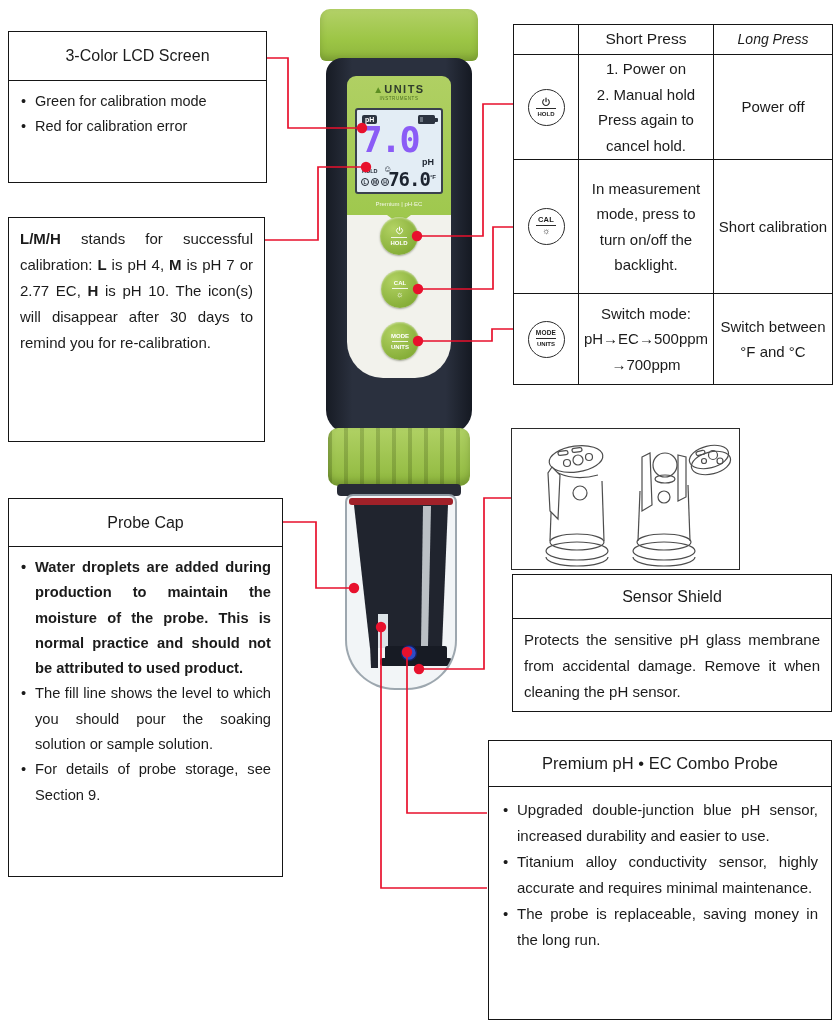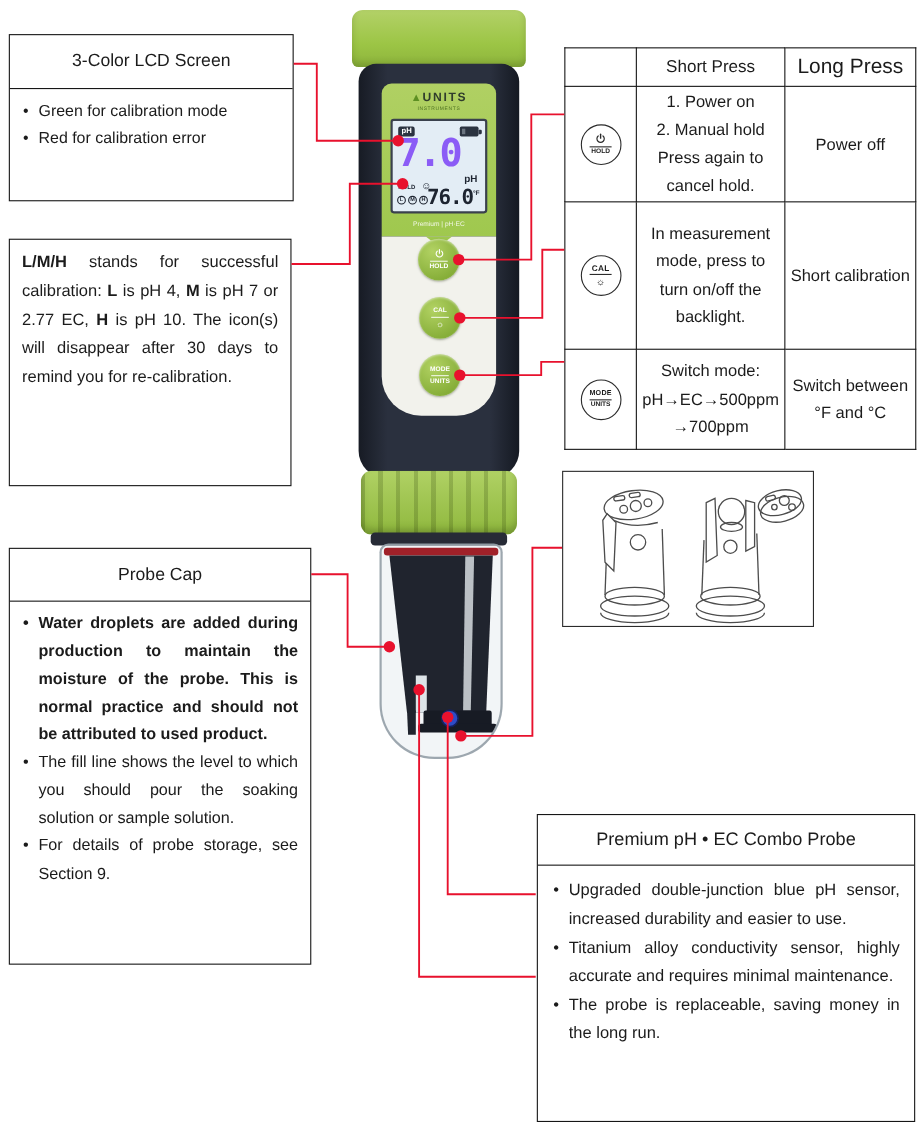--- a/index.html
+++ b/index.html
@@ -10,21 +10,21 @@
   .box-title{display:flex;align-items:center;justify-content:center;text-align:center;
              border-bottom:1.6px solid #161616;font-size:16px;box-sizing:border-box;padding:2px 8px;}
   .box-body{padding:8px 11px;font-size:14.8px;line-height:1.73;box-sizing:border-box;}
   .just{text-align:justify;}
   ul.blist{list-style:none;margin:0;padding:0;}
   ul.blist li{position:relative;padding-left:15px;margin:0;}
   ul.blist li::before{content:"•";position:absolute;left:1px;top:0;}
   .b{font-weight:700;}
   .boldli{font-weight:700;}
   
-  table.presstable{position:absolute;left:513px;top:43px;border-collapse:collapse;table-layout:fixed;z-index:10;background:#fff;}
+  table.presstable{position:absolute;left:513px;top:24px;border-collapse:collapse;table-layout:fixed;z-index:10;background:#fff;}
   table.presstable td,table.presstable th{border:1.5px solid #161616;font-size:15px;line-height:1.7;
       text-align:center;vertical-align:middle;padding:1px 4px;font-weight:400;white-space:pre-line;box-sizing:border-box;}
   
   .btn-circle{width:35px;height:35px;border-radius:50%;border:1.6px solid #2b2b2b;margin:0 auto;
       display:flex;flex-direction:column;align-items:center;justify-content:center;background:#fff;}
   .btn-circle .tspan{font-size:7.5px;font-weight:700;line-height:1;letter-spacing:.2px;}
   .btn-circle .bspan{font-size:6px;font-weight:700;line-height:1.1;}
   .btn-circle .divide{width:20px;border-top:1.2px solid #2b2b2b;margin:1.5px 0;}
   
   .dev{position:absolute;z-index:5;}
@@ -105,21 +105,21 @@
   <table class="presstable">
     <colgroup>
         <col style="width:65px">
         <col style="width:135px">
         <col style="width:119px">
       </colgroup>
     <tbody>
         <tr style="height:30px;">
       <td></td>
       <td style="font-size:15.5px;">Short Press</td>
-      <td style="font-size:19px;">Long Press</td>
+      <td style="font-size:14px;font-style:italic;">Long Press</td>
     </tr>
     <tr style="height:104px;margin-top:37px;">
       <td>
         <div class="btn-circle">
           <svg width="10" height="10" viewBox="0 0 24 24">
             <path d="M12 2.5 V11" stroke="#2b2b2b" stroke-width="3" fill="none" stroke-linecap="round"></path>
             <path d="M6.8 6.2 a8 8 0 1 0 10.4 0" stroke="#2b2b2b" stroke-width="2.6" fill="none" stroke-linecap="round"></path>
           </svg>
           <span class="divide"></span>
           <span class="bspan">HOLD</span>
@@ -253,20 +253,24 @@
 
       <ellipse cx="197" cy="28" rx="20" ry="11" transform="rotate(-14 197 28)" fill="#fff"></ellipse>
       <ellipse cx="199" cy="34" rx="20" ry="11" transform="rotate(-14 199 34)"></ellipse>
       <rect x="184" y="22" width="9" height="4" rx="2" transform="rotate(-14 188 24)"></rect>
       <circle cx="201" cy="26" r="4.5"></circle>
         <circle cx="208" cy="32" r="3"></circle>
         <circle cx="192" cy="32" r="2.5"></circle>
     </svg>
   </div>
 
+  <div class="box" style="left:512px;top:574px;width:320px;height:138px;">
+    <div class="box-title" style="height:44px;">Sensor Shield</div>
+    <div class="box-body just" style="font-size:15px;">Protects the sensitive pH glass membrane from accidental damage. Remove it when cleaning the pH sensor.</div>
+  </div>
 
   <div class="box" style="left:488px;top:740px;width:344px;height:280px;">
     <div class="box-title" style="height:46px;font-size:16.5px;">Premium pH • EC Combo Probe</div>
     <div class="box-body just" style="font-size:15px;padding:10px 13px;">
       <ul class="blist">
         <li>Upgraded double-junction blue pH sensor, increased durability and easier to use.</li>
         <li>Titanium alloy conductivity sensor, highly accurate and requires minimal maintenance.</li>
         <li>The probe is replaceable, saving money in the long run.</li>
       </ul>
     </div>

